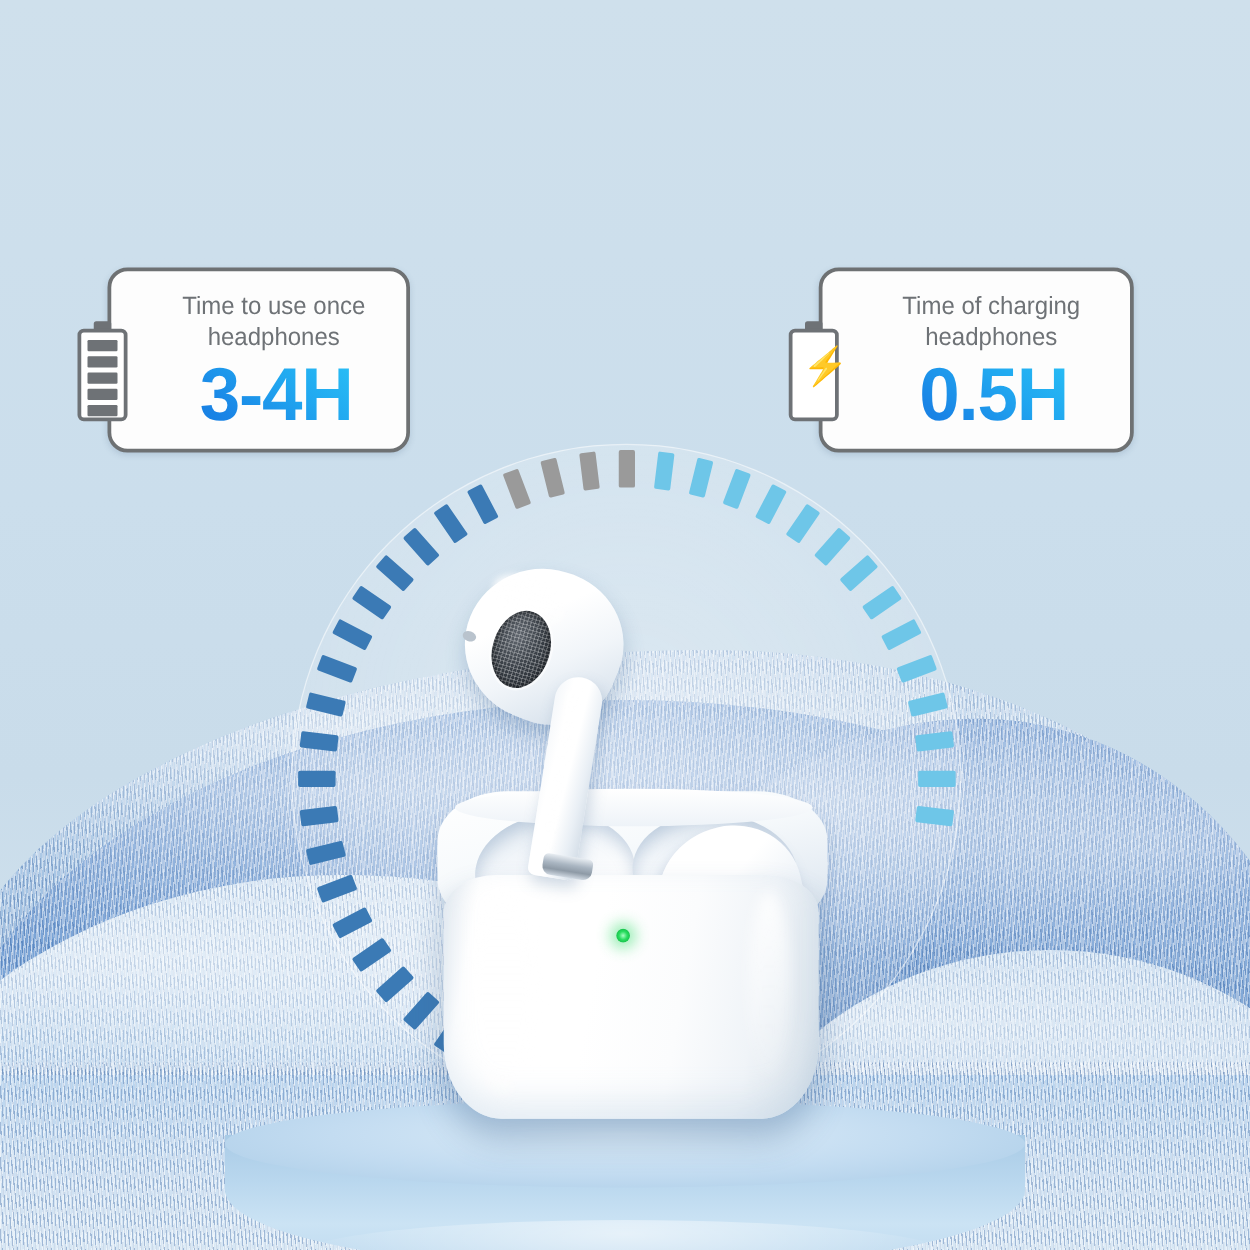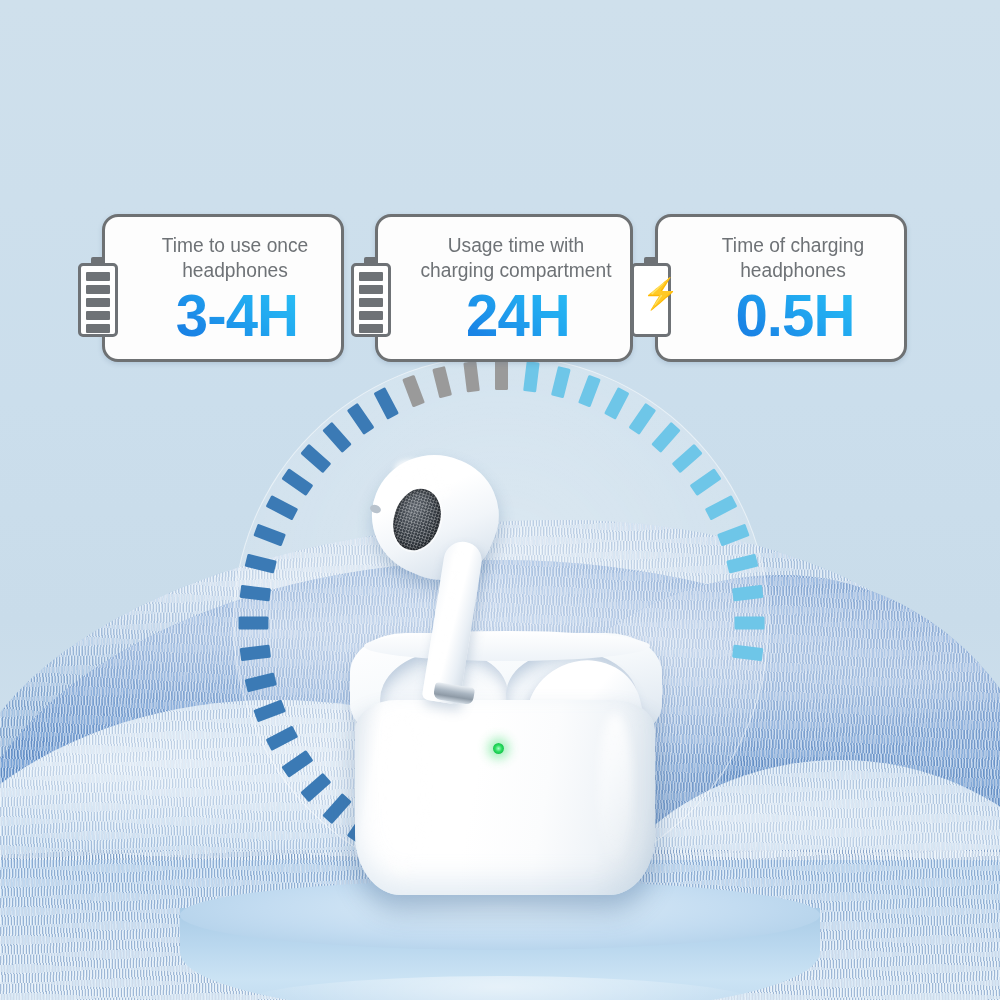--- a/index.html
+++ b/index.html
@@ -256,21 +256,21 @@
   
   #cards { position:absolute; left:0; top:214px; width:1000px; height:150px; }
   .card {
     position:absolute; top:0;
     height:148px;
     background:#fdfdfd;
     border:3px solid #6e7173;
     border-radius:16px;
     box-shadow:0 2px 5px rgba(60,90,120,.18);
   }
-  #card0 { left:102px; width:242px; }
+  #card0 { left:86px; width:242px; }
   #card1 { left:375px; width:258px; }
   #card2 { left:655px; width:252px; }
   .card-label {
     position:absolute; left:34px; right:10px; top:16px;
     text-align:center;
     color:#6e7276;
     font-size:20px;
     line-height:25px;
     transform:scaleX(.96);
   }
@@ -433,34 +433,20 @@
             <div class="batt-bar" style="top: 19px;"></div>
             <div class="batt-bar" style="top: 32px;"></div>
             <div class="batt-bar" style="top: 45px;"></div>
             <div class="batt-bar" style="top: 58px;"></div>
           </div>
       </div>
       <div class="card-label">Time to use once headphones</div>
       <div class="card-value">3-4H</div>
     </div>
 
-    <div class="card" id="card1">
-      <div class="batt">
-        <div class="batt-nub"></div>
-        <div class="batt-shell">
-            <div class="batt-bar" style="top: 6px;"></div>
-            <div class="batt-bar" style="top: 19px;"></div>
-            <div class="batt-bar" style="top: 32px;"></div>
-            <div class="batt-bar" style="top: 45px;"></div>
-            <div class="batt-bar" style="top: 58px;"></div>
-          </div>
-      </div>
-      <div class="card-label">Usage time with charging compartment</div>
-      <div class="card-value">24H</div>
-    </div>
 
     <div class="card" id="card2">
       <div class="batt">
         <div class="batt-nub"></div>
         <div class="batt-shell"></div>
       <div class="bolt">⚡</div>
         </div>
       <div class="card-label">Time of charging headphones</div>
       <div class="card-value">0.5H</div>
     </div>

